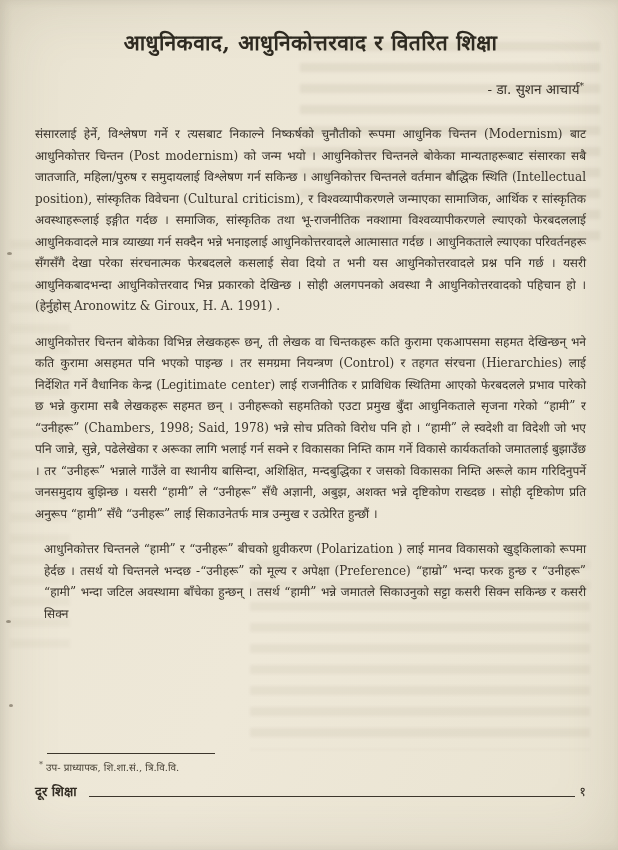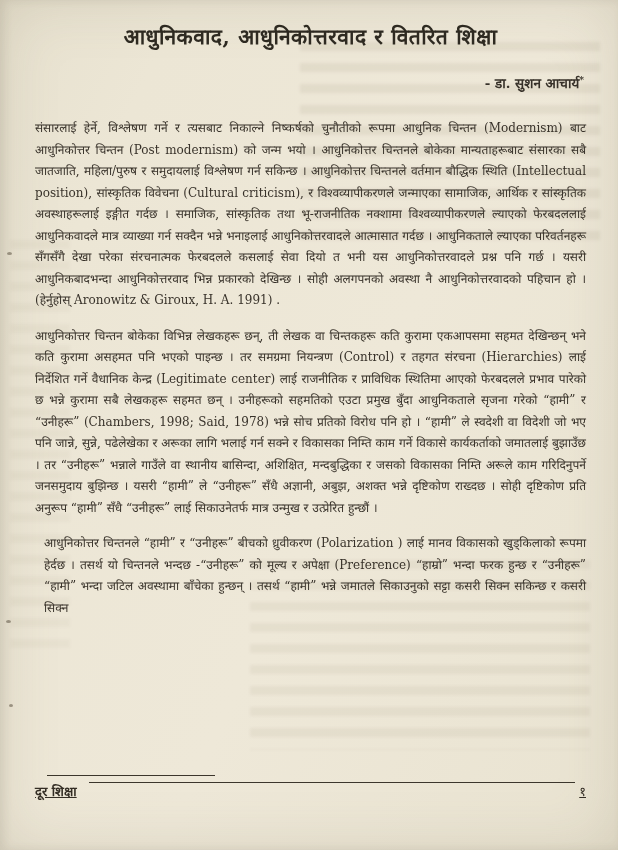--- a/index.html
+++ b/index.html
@@ -27,34 +27,34 @@
   .bleed.b1 { left: 300px; top: 42px;  width: 300px; height: 200px; }
   .bleed.b2 { left: 250px; top: 560px; width: 340px; height: 190px; opacity: 0.4; }
   .bleed.b3 { left: 10px;  top: 240px; width: 60px;  height: 420px; opacity: 0.25; }
   .speck { position: absolute; background: #5c5444; border-radius: 50%; opacity: 0.55; }
   .s1 { left: 7px;  top: 252px; width: 5px; height: 3px; }
   .s2 { left: 6px;  top: 620px; width: 5px; height: 3px; }
   .s3 { left: 9px;  top: 704px; width: 4px; height: 3px; }
 
   .content {
     position: absolute;
-    left: 35px; right: 32px; top: 22px;
+    left: 35px; right: 32px; top: 28px;
   }
   h1.title {
     margin: 0 0 24px 0;
     text-align: center;
     font-size: 21px;
     font-weight: bold;
     letter-spacing: 0.5px;
     color: #2e2a21;
   }
   .author-line {
     text-align: right;
     font-size: 13.5px;
-    font-weight: bold;
+    font-weight: normal;
     margin: 0 2px 26px 0;
     color: #33
 2d24;
   }
   .author-line sup { font-size: 9px; }
   article p {
     margin: 0 0 14px 0;
     font-size: 12px;
     line-height: 21.5px;
     text-align: justify;
@@ -75,24 +75,24 @@
     margin: 0 0 6px 12px;
   }
   .footnote {
     font-size: 10px;
     color: #474135;
     margin: 0 0 8px 4px;
   }
   .footnote sup { font-size: 8px; margin-right: 3px; }
   .page-footer {
     display: flex;
+    align-items: flex-end;
     font-size: 13px;
     font-weight: bold;
     color: #332d24;
-    text-decoration: underline;
   }
   .footer-rule {
     flex: 1 1 auto;
     border-bottom: 1.5px solid #3c362c;
     margin: 0 4px 3px 12px;
     height: 0;
   }
   .page-number { font-size: 13px; font-weight: normal; }
 </style>
 </head>
@@ -114,20 +114,21 @@
 
     <article>
       <p>संसारलाई हेर्ने, विश्लेषण गर्ने र त्यसबाट निकाल्ने निष्कर्षको चुनौतीको रूपमा आधुनिक चिन्तन (Modernism) बाट आधुनिकोत्तर चिन्तन (Post modernism) को जन्म भयो । आधुनिकोत्तर चिन्तनले बोकेका मान्यताहरूबाट संसारका सबै जातजाति, महिला/पुरुष र समुदायलाई विश्लेषण गर्न सकिन्छ । आधुनिकोत्तर चिन्तनले वर्तमान बौद्धिक स्थिति (Intellectual position), सांस्कृतिक विवेचना (Cultural criticism), र विश्वव्यापीकरणले जन्माएका सामाजिक, आर्थिक र सांस्कृतिक अवस्थाहरूलाई इङ्गीत गर्दछ । समाजिक, सांस्कृतिक तथा भू-राजनीतिक नक्शामा विश्वव्यापीकरणले ल्याएको फेरबदललाई आधुनिकवादले मात्र व्याख्या गर्न सक्दैन भन्ने भनाइलाई आधुनिकोत्तरवादले आत्मासात गर्दछ । आधुनिकताले ल्याएका परिवर्तनहरू सँगसँगै देखा परेका संरचनात्मक फेरबदलले कसलाई सेवा दियो त भनी यस आधुनिकोत्तरवादले प्रश्न पनि गर्छ । यसरी आधुनिकबादभन्दा आधुनिकोत्तरवाद भिन्न प्रकारको देखिन्छ । सोही अलगपनको अवस्था नै आधुनिकोत्तरवादको पहिचान हो । (हेर्नुहोस् Aronowitz &amp; Giroux, H. A. 1991) .</p>
       <p>आधुनिकोत्तर चिन्तन बोकेका विभिन्न लेखकहरू छन्, ती लेखक वा चिन्तकहरू कति कुरामा एकआपसमा सहमत देखिन्छन् भने कति कुरामा असहमत पनि भएको पाइन्छ । तर समग्रमा नियन्त्रण (Control) र तहगत संरचना (Hierarchies) लाई निर्देशित गर्ने वैधानिक केन्द्र (Legitimate center) लाई राजनीतिक र प्राविधिक स्थितिमा आएको फेरबदलले प्रभाव पारेको छ भन्ने कुरामा सबै लेखकहरू सहमत छन् । उनीहरूको सहमतिको एउटा प्रमुख बुँदा आधुनिकताले सृजना गरेको “हामी” र “उनीहरू” (Chambers, 1998; Said, 1978) भन्ने सोच प्रतिको विरोध पनि हो । “हामी” ले स्वदेशी वा विदेशी जो भए पनि जान्ने, सुन्ने, पढेलेखेका र अरूका लागि भलाई गर्न सक्ने र विकासका निम्ति काम गर्ने विकासे कार्यकर्ताको जमातलाई बुझाउँछ । तर “उनीहरू” भन्नाले गाउँले वा स्थानीय बासिन्दा, अशिक्षित, मन्दबुद्धिका र जसको विकासका निम्ति अरूले काम गरिदिनुपर्ने जनसमुदाय बुझिन्छ । यसरी “हामी” ले “उनीहरू” सँधै अज्ञानी, अबुझ, अशक्त भन्ने दृष्टिकोण राख्दछ । सोही दृष्टिकोण प्रति अनुरूप “हामी” सँधै “उनीहरू” लाई सिकाउनेतर्फ मात्र उन्मुख र उत्प्रेरित हुन्छौं ।</p>
       <p>आधुनिकोत्तर चिन्तनले “हामी” र “उनीहरू” बीचको ध्रुवीकरण (Polarization ) लाई मानव विकासको खुड्किलाको रूपमा हेर्दछ । तसर्थ यो चिन्तनले भन्दछ -“उनीहरू” को मूल्य र अपेक्षा (Preference) “हाम्रो” भन्दा फरक हुन्छ र “उनीहरू” “हामी” भन्दा जटिल अवस्थामा बाँचेका हुन्छन् । तसर्थ “हामी” भन्ने जमातले सिकाउनुको सट्टा कसरी सिक्न सकिन्छ र कसरी सिक्न</p>
     </article>
   </div>
 
   <div class="bottom-block">
     <hr class="footnote-rule">
+    <div class="footnote"><sup>*</sup><span>उप- प्राध्यापक, शि.शा.सं., त्रि.वि.वि.</span></div>
 
     <div class="page-footer">
       <span>दूर शिक्षा</span>
       <span class="footer-rule"></span>
       <span class="page-number">१</span>
     </div>
   </div>
 
 </div>
 

